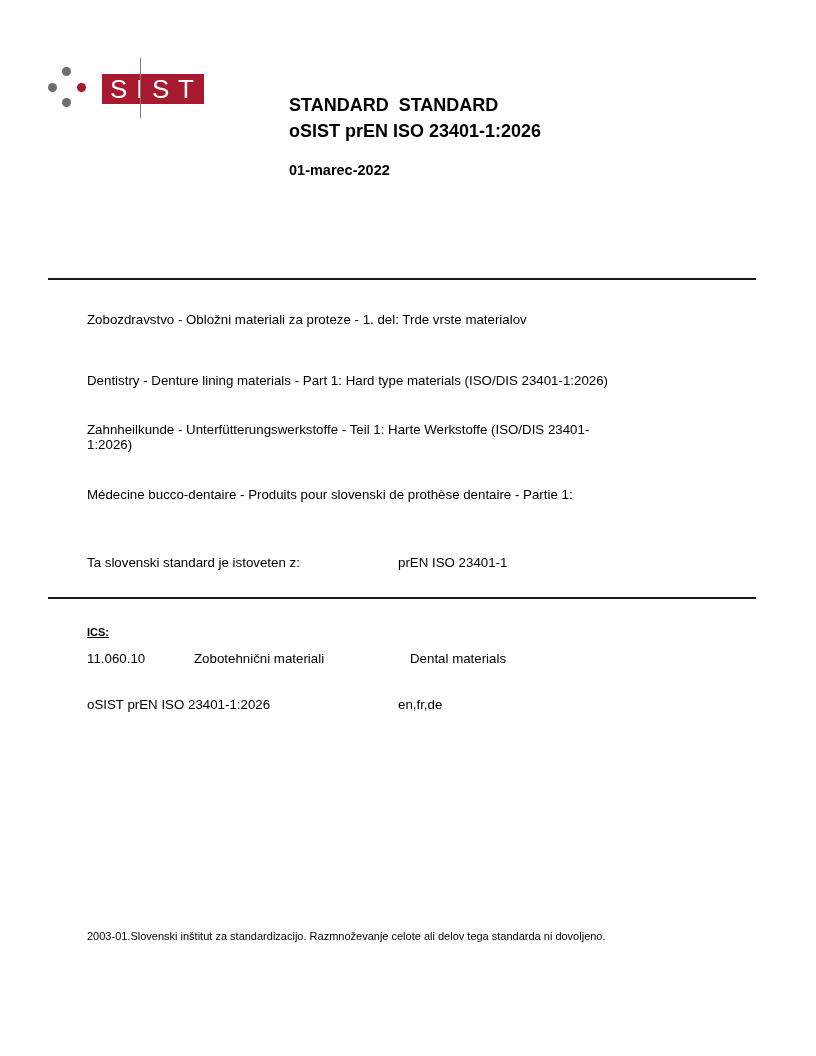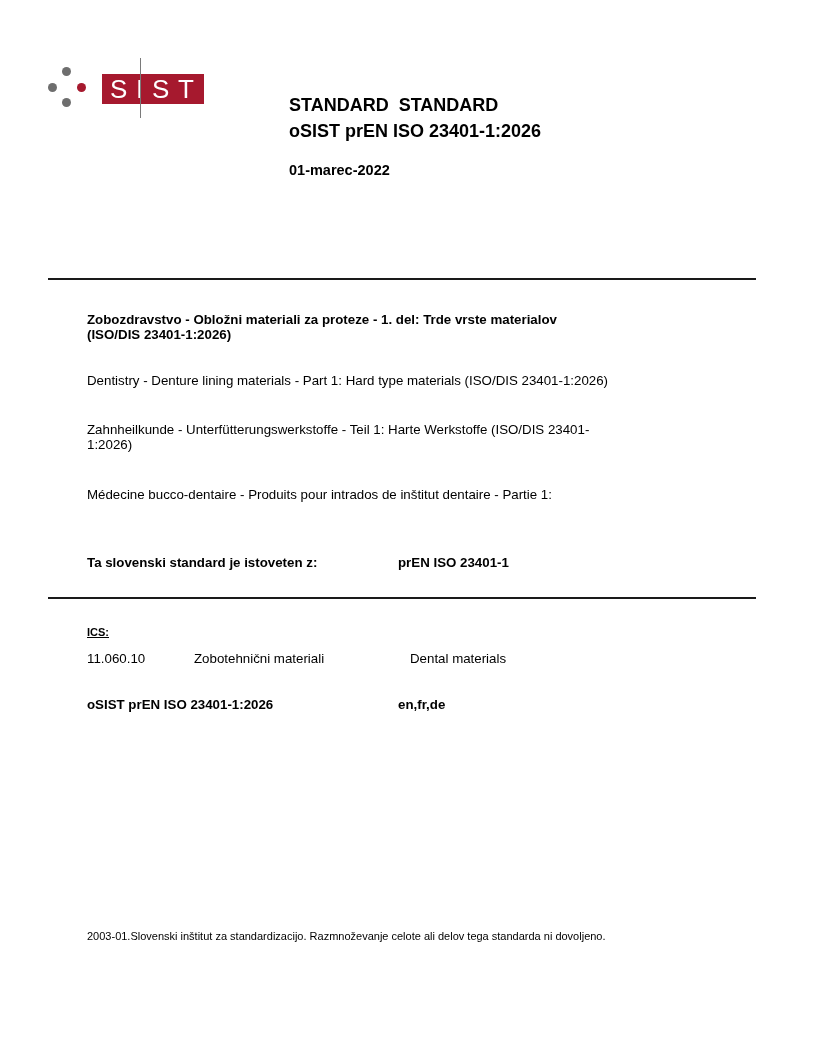--- a/index.html
+++ b/index.html
@@ -71,21 +71,21 @@
     background: #1a1a1a;
   }
 
   .para {
     position: absolute;
     left: 87px;
     width: 640px;
     font-size: 13.3px;
     line-height: 15px;
   }
-  .bold { font-weight: bold; }
+  .bold { font-weight: normal; }
 
   .ics-label {
     position: absolute;
     left: 87px; top: 626px;
     font-size: 11px;
     font-weight: bold;
     text-decoration: underline;
   }
   .ics-cell {
     position: absolute;
@@ -117,32 +117,31 @@
 </div>
 
 <div class="title1">STANDARD  STANDARD</div>
 <div class="title2">oSIST prEN ISO 23401-1:2026</div>
 <div class="date">01-marec-2022</div>
 
 <div class="rule" style="top:278px;"></div>
 
 <div class="para bold" style="top:312px;">
   <div>Zobozdravstvo - Obložni materiali za proteze - 1. del: Trde vrste materialov</div>
-  <div>(ISO/DIS 23401-1:2026)</div>
 </div>
 
 <div class="para" style="top:373px;">Dentistry - Denture lining materials - Part 1: Hard type materials (ISO/DIS 23401-1:2026)</div>
 
 <div class="para" style="top:422px;">
   <div>Zahnheilkunde - Unterfütterungswerkstoffe - Teil 1: Harte Werkstoffe (ISO/DIS 23401-</div>
   <div>1:2026)</div>
 </div>
 
 <div class="para" style="top:487px;">
-  <div>Médecine bucco-dentaire - Produits pour intrados de inštitut dentaire - Partie 1:</div>
+  <div>Médecine bucco-dentaire - Produits pour slovenski de prothèse dentaire - Partie 1:</div>
 </div>
 
 <div class="para bold" style="top:555px; width:300px;">Ta slovenski standard je istoveten z:</div>
 <div class="para bold" style="top:555px; left:398px; width:300px;">prEN ISO 23401-1</div>
 
 <div class="rule" style="top:597px;"></div>
 
 <div class="ics-label">ICS:</div>
 <div class="ics-cell" style="left:87px;">11.060.10</div>
 <div class="ics-cell" style="left:194px;">Zobotehnični materiali</div>

